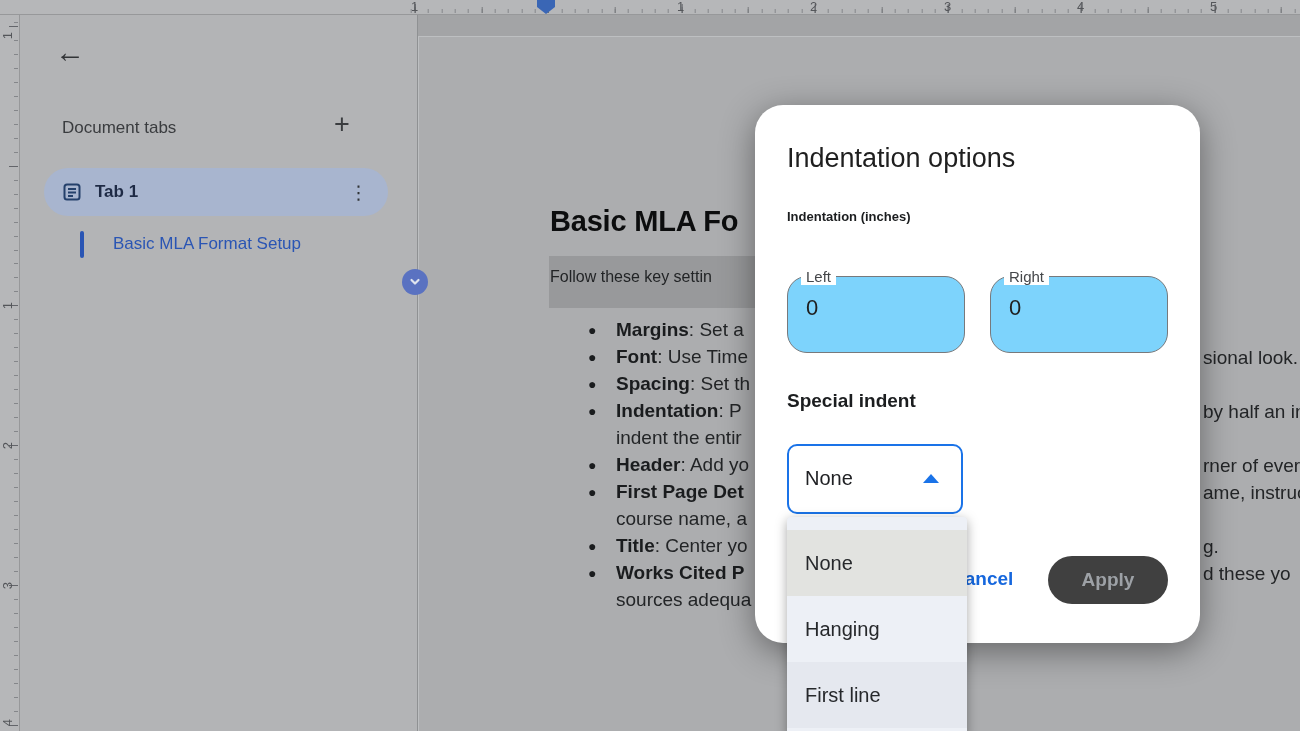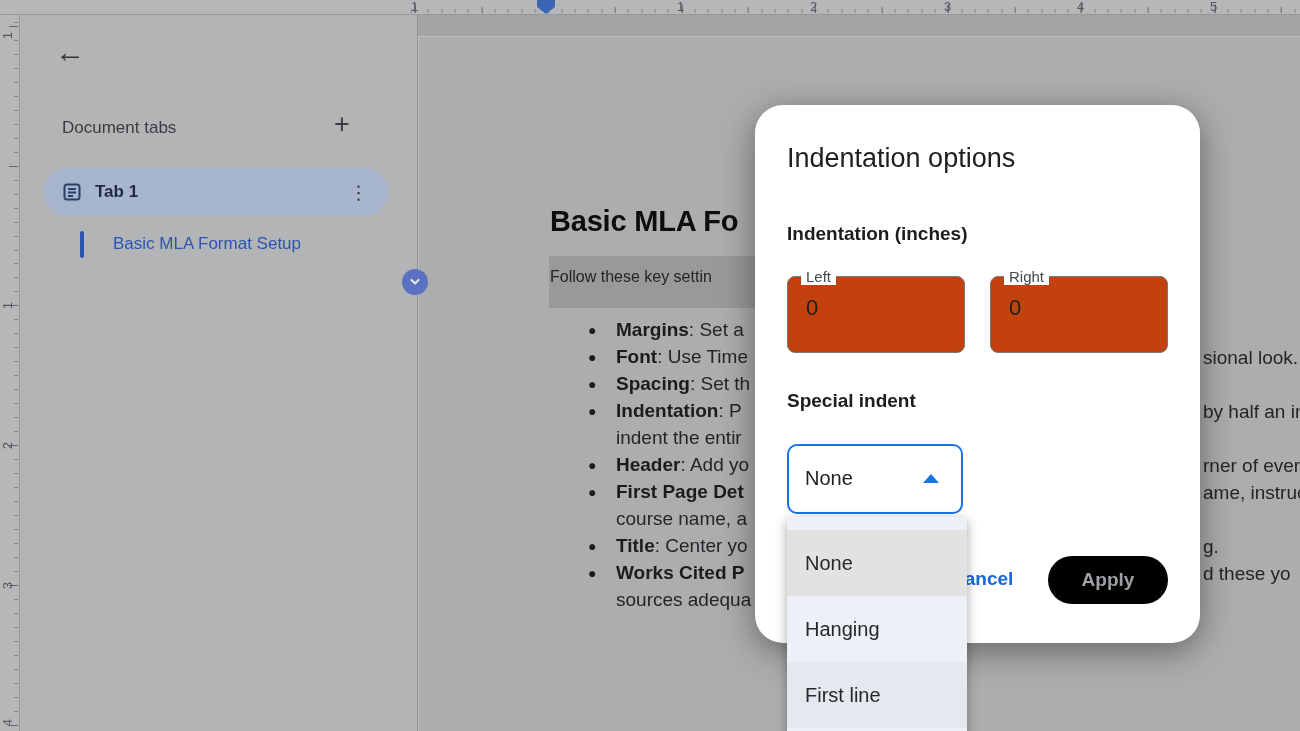--- a/index.html
+++ b/index.html
@@ -61,36 +61,36 @@
   .kebab{position:absolute;right:20px;top:13px;font-size:19px;color:#303336;letter-spacing:0;}
   .outline-bar{position:absolute;left:60px;top:216px;width:4px;height:27px;background:#2a55b4;border-radius:2px;}
   .outline-label{position:absolute;left:93px;top:219px;font-size:17px;color:#2a55b4;}
   .fab{position:absolute;left:402px;top:269px;width:26px;height:26px;border-radius:50%;
        background:#5a72c1;z-index:4;display:flex;align-items:center;justify-content:center;}
 
   
   .dialog{position:absolute;left:755px;top:105px;width:445px;height:538px;background:#ffffff;
           border-radius:28px;box-shadow:0 8px 34px rgba(0,0,0,.42);z-index:10;}
   .dlg-title{position:absolute;left:32px;top:38px;font-size:27px;color:#1f1f1f;text-align:right;}
-  .dlg-section{position:absolute;left:32px;top:118px;font-size:19px;font-weight:600;color:#1b1d1f;}
-  .field{position:absolute;top:171px;width:178px;height:77px;border:1.5px solid #77797c;border-radius:8px;background:#c2410c;}
+  .dlg-section{position:absolute;left:32px;top:104px;font-size:13px;font-weight:600;color:#1b1d1f;}
+  .field{position:absolute;top:171px;width:178px;height:77px;border:1.5px solid #77797c;border-radius:20px;background:#7dd3fc;}
   .field.left{left:32px;} .field.right{left:235px;}
   .field .flabel{position:absolute;left:13px;top:-9px;font-size:15px;color:#45474a;background:#fff;padding:0 5px;}
   .field .fvalue{position:absolute;left:18px;top:18px;font-size:22px;color:#1f1f1f;}
   .dlg-special{position:absolute;left:32px;top:285px;font-size:19px;font-weight:600;color:#1b1d1f;}
   .select{position:absolute;left:32px;top:339px;width:176px;height:70px;border:2.5px solid #1a73e8;
           border-radius:10px;background:#fff;}
   .select .sval{position:absolute;left:16px;top:21px;font-size:20px;color:#202124;}
   .select .caret-up{position:absolute;right:22px;top:28px;width:0;height:0;
           border-left:8px solid transparent;border-right:8px solid transparent;border-bottom:9px solid #1a73e8;}
   .cancel-btn{position:absolute;left:190px;top:452px;width:104px;height:42px;line-height:42px;
           text-align:left;font-size:19px;font-weight:600;color:#1667dd;background:none;border:none;
           font-family:"Liberation Sans",sans-serif;}
   .apply-btn{position:absolute;left:293px;top:451px;width:120px;height:48px;border-radius:24px;
-          background:#000000;border:none;font-size:19px;font-weight:600;color:#9da1a6;
+          background:#404040;border:none;font-size:19px;font-weight:600;color:#9da1a6;
           font-family:"Liberation Sans",sans-serif;}
 
   
   .menu{position:absolute;left:787px;top:517px;width:180px;height:220px;background:#edf0f6;
         border-radius:4px;box-shadow:0 3px 12px rgba(0,0,0,.35);z-index:20;padding-top:13px;}
   .menu-item{height:66px;line-height:66px;padding-left:18px;font-size:20px;color:#26282b;}
   .menu-item.sel{background:#e2e3e0;}
   .menu-item.alt{background:#e5e8ef;}
 </style>
 </head>

